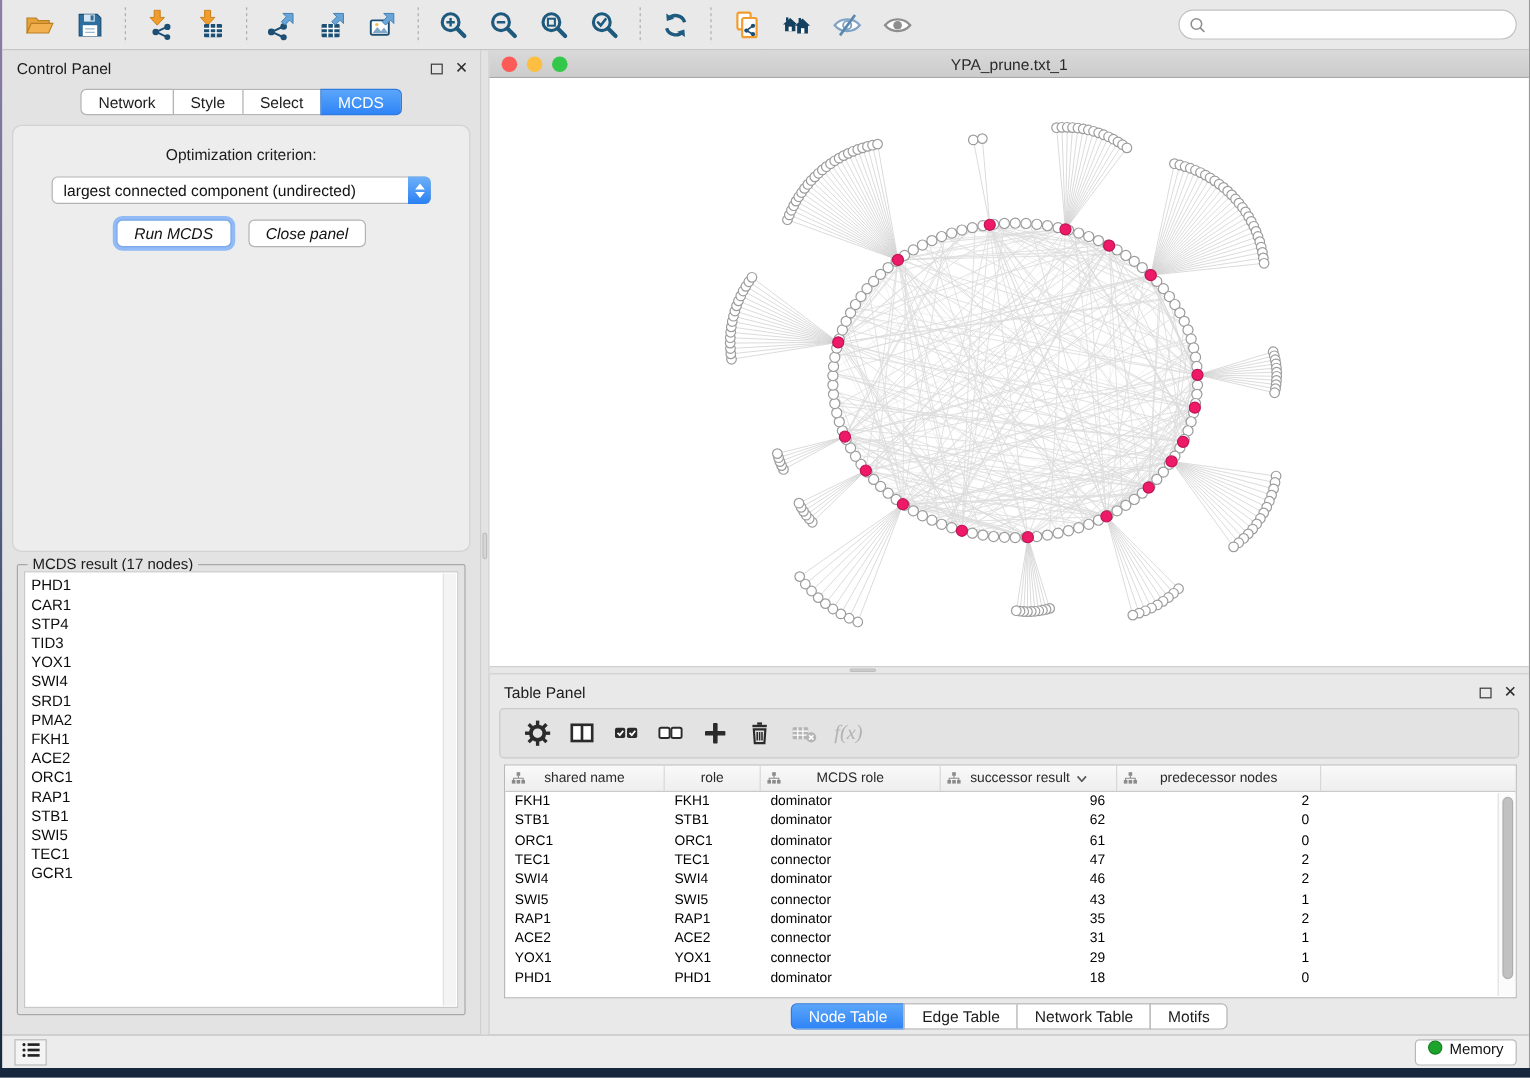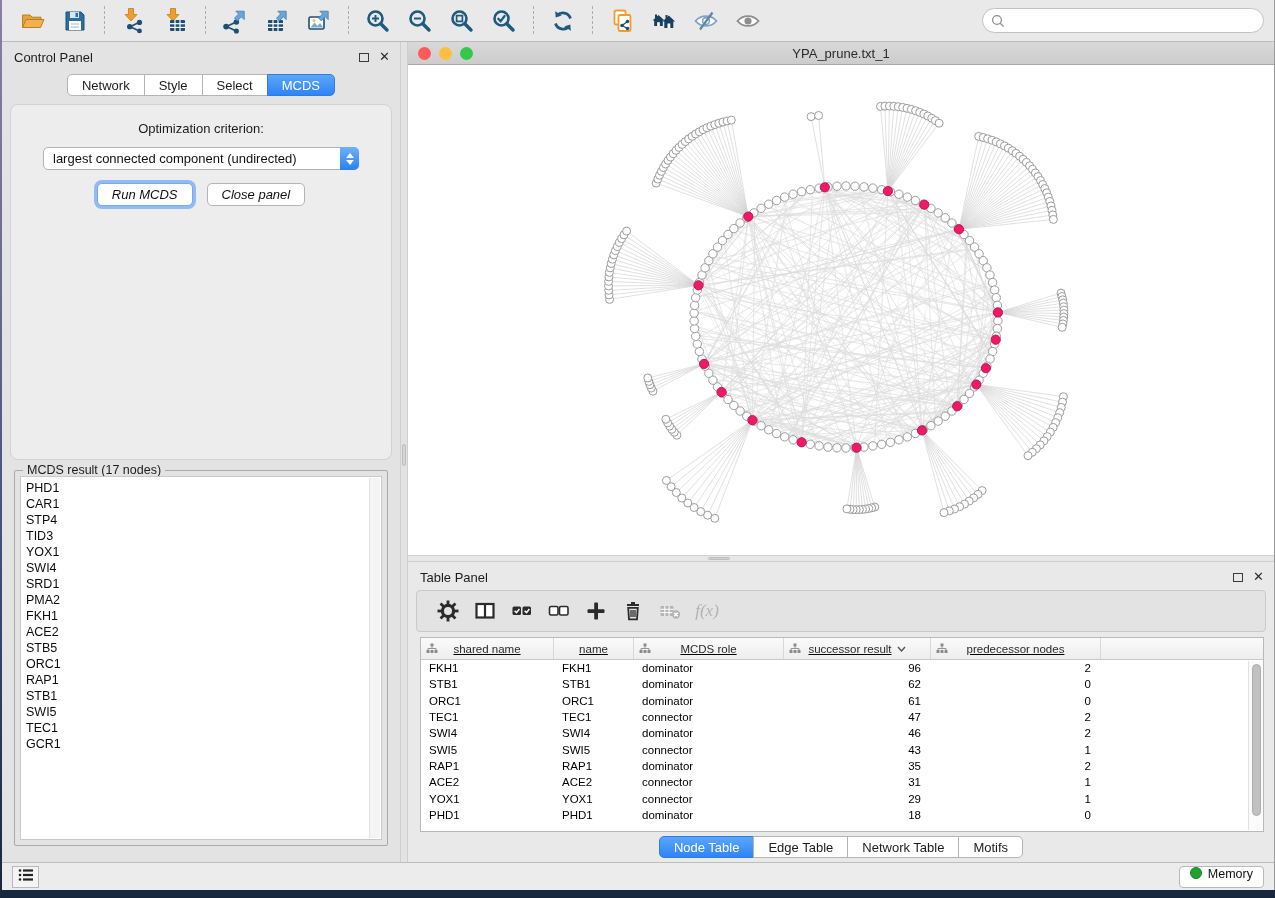--- a/index.html
+++ b/index.html
@@ -94,21 +94,21 @@
   .t-toolbar { margin:2px 8px 0 8px; height:42px; background:#e3e3e3; border:1px solid #c9c9c9;
     border-radius:4px; display:flex; align-items:center; padding-left:16px; gap:7px; flex:0 0 auto; }
   .t-ico { width:30px; height:30px; display:flex; align-items:center; justify-content:center;
     border:none; background:transparent; cursor:pointer; }
   .t-ico.dis { cursor:default; }
   .fx-txt { font-family:"Liberation Serif","DejaVu Serif",serif; font-style:italic;
     font-size:17px; color:#b3b3b3; }
   .tablewrap { margin:5px 10px 0 12px; flex:1; background:#fff; border:1px solid #b9b9b9;
     position:relative; overflow:hidden; display:flex; flex-direction:column; min-height:0; }
   .thead { height:22px; background:linear-gradient(#fafafa,#eeeeee); border-bottom:1px solid #c9c9c9;
-    display:flex; flex:0 0 auto;text-decoration:underline; }
+    display:flex; flex:0 0 auto; }
   .th { position:relative; border-right:1px solid #d8d8d8; display:flex; align-items:center;
     justify-content:center; font-size:11.5px; color:#2a2a2a; gap:5px; }
   .th .gicon { position:absolute; left:5px; top:5px; }
   .tbody { flex:1; overflow:hidden; }
   .trow { display:flex; height:16.3px; align-items:center; }
   .td { font-size:11.5px; color:#000; padding-left:8px; white-space:nowrap; overflow:hidden; }
   .td.num { text-align:right; padding-right:10px; padding-left:0; }
   .vscroll { position:absolute; top:23px; bottom:1px; right:0; width:15px; background:#fbfbfb;
     border-left:1px solid #e0e0e0; }
   .vscroll .thumb { position:absolute; left:2.5px; right:2.5px; top:3px; height:90%;
@@ -378,21 +378,20 @@
                 <div>PHD1</div>
                 <div>CAR1</div>
                 <div>STP4</div>
                 <div>TID3</div>
                 <div>YOX1</div>
                 <div>SWI4</div>
                 <div>SRD1</div>
                 <div>PMA2</div>
                 <div>FKH1</div>
                 <div>ACE2</div>
-                <div>STB5</div>
                 <div>ORC1</div>
                 <div>RAP1</div>
                 <div>STB1</div>
                 <div>SWI5</div>
                 <div>TEC1</div>
                 <div>GCR1</div>
               </div>
             <div class="mcds-scroll"></div>
           </div>
         </div>
@@ -1258,21 +1257,21 @@
                       <g fill="#8b8b8b">
                         <rect x="4.5" y="0.5" width="3" height="3"></rect>
                         <rect x="0.5" y="7" width="3" height="3"></rect>
                         <rect x="4.5" y="7" width="3" height="3"></rect>
                         <rect x="8.5" y="7" width="3" height="3"></rect>
                       </g>
                     </svg></span>
                   <span>shared name</span>
                 </div>
                 <div class="th" style="width: 80px;">
-                  <span>name</span>
+                  <span>role</span>
                 </div>
                 <div class="th" style="width: 150px;">
                   <span class="gicon"><svg width="12" height="11" viewBox="0 0 12 11">
                       <g stroke="#8b8b8b" stroke-width="0.9" fill="none">
                         <path d="M6 3.5 v2 M2 7 v-1.5 h8 V7"></path>
                       </g>
                       <g fill="#8b8b8b">
                         <rect x="4.5" y="0.5" width="3" height="3"></rect>
                         <rect x="0.5" y="7" width="3" height="3"></rect>
                         <rect x="4.5" y="7" width="3" height="3"></rect>

